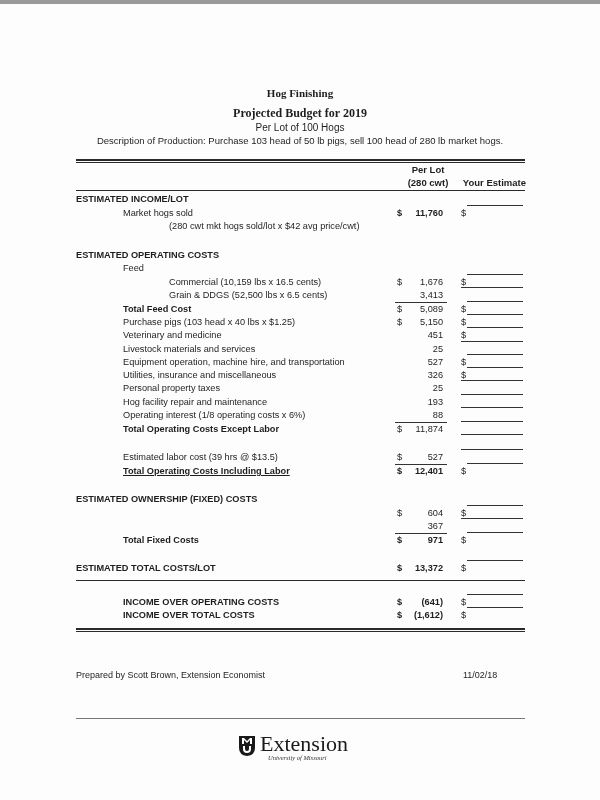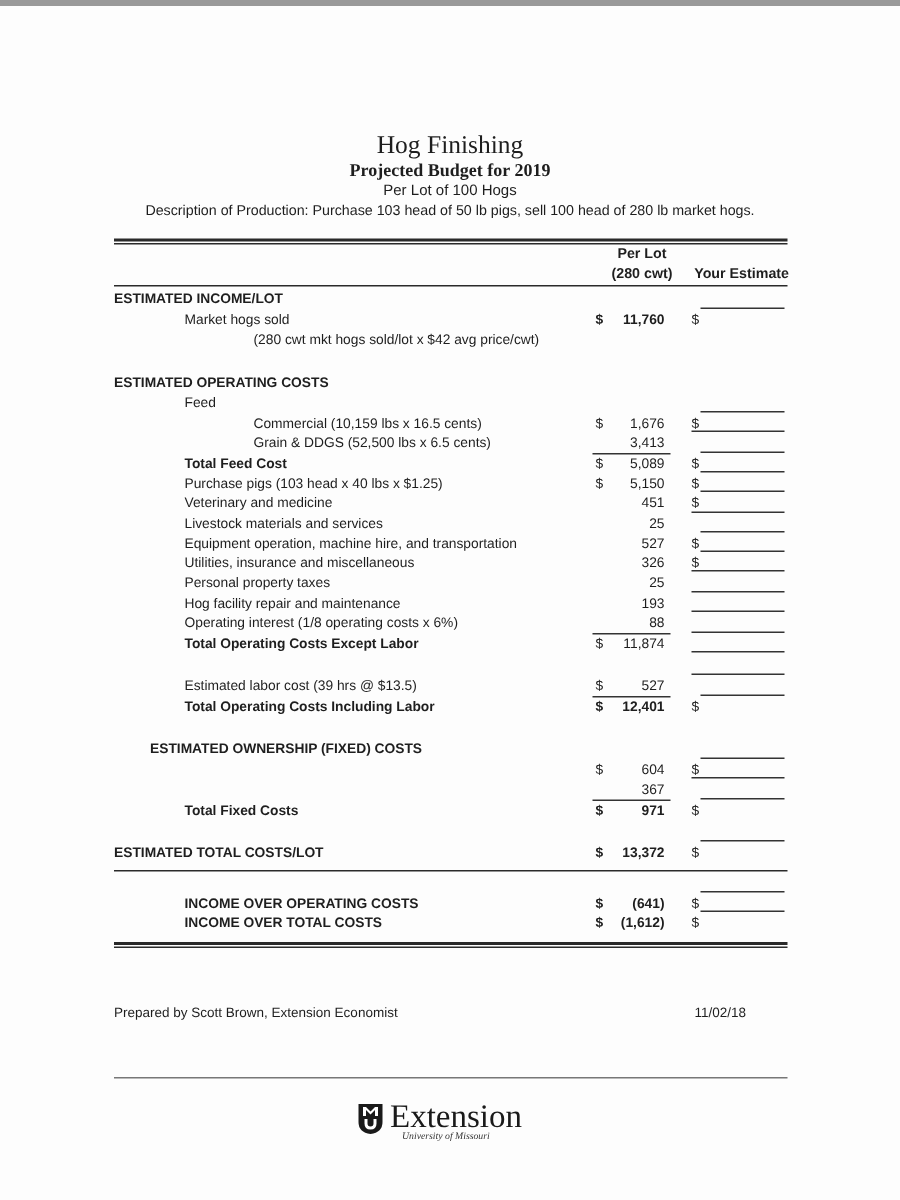--- a/index.html
+++ b/index.html
@@ -1,20 +1,20 @@
 <!DOCTYPE html>
 <html><head>
 <meta charset="utf-8">
 <style>
   html, body { margin:0; padding:0; }
   body { width:600px; height:800px; background:#fdfdfd; position:relative; overflow:hidden;
          font-family:"Liberation Sans", sans-serif; color:#1e1e1e; }
   .topbar { position:absolute; left:0; top:0; width:600px; height:4px; background:#9a9a9a; }
   .title { position:absolute; left:0; width:600px; text-align:center; }
-  .t1 { top:87px; font-family:"Liberation Serif", serif; font-weight:normal; font-size:17px; }
+  .t1 { top:87px; font-family:"Liberation Serif", serif; font-weight:bold; font-size:11px; }
   .t2 { top:106px; font-family:"Liberation Serif", serif; font-weight:bold; font-size:12px; }
   .t3 { top:122px; font-size:10px; }
   .t4 { top:135px; font-size:9.5px; }
   .rule { position:absolute; left:76px; width:449px; background:#2a2a2a; }
   .hdr { position:absolute; font-size:9.5px; font-weight:bold; }
   .row { position:absolute; left:0; width:600px; height:13px; font-size:9.2px; line-height:13px; }
   .row .lbl { position:absolute; white-space:nowrap; }
   .row .dol { position:absolute; left:397px; }
   .row .val { position:absolute; right:157px; text-align:right; }
   .row .est { position:absolute; left:461px; width:62px; }
@@ -169,31 +169,31 @@
 <div class="row" style="top:451px;">
   <span class="lbl" style="left:123px;">Estimated labor cost (39 hrs @ $13.5)</span>
   <span class="dol">$</span>
   <span class="val">527</span>
   <span class="est blank">
       <span class="ln"></span>
     </span>
 </div>
 <div class="uline" style="left:395px;top:464px;width:52px;"></div>
 <div class="row" style="top:465px;">
-  <span class="lbl b" style="left:123px;">Total Operating Costs Including Labor</span>
+  <span class="lbl b" style="left:123px;text-decoration:underline;">Total Operating Costs Including Labor</span>
   <span class="dol b">$</span>
   <span class="val b">12,401</span>
   <span class="est">
       <span class="d">$</span>
       <span class="ln"></span>
     </span>
 </div>
 
 <div class="row" style="top:493px;">
-  <span class="lbl b" style="left:76px;margin-left:24px;">ESTIMATED OWNERSHIP (FIXED) COSTS</span>
+  <span class="lbl b" style="left:76px;">ESTIMATED OWNERSHIP (FIXED) COSTS</span>
 </div>
 <div class="row" style="top:507px;">
   <span class="dol">$</span>
   <span class="val">604</span>
   <span class="est">
       <span class="d">$</span>
       <span class="ln"></span>
     </span>
 </div>
 <div class="row" style="top:520px;">

